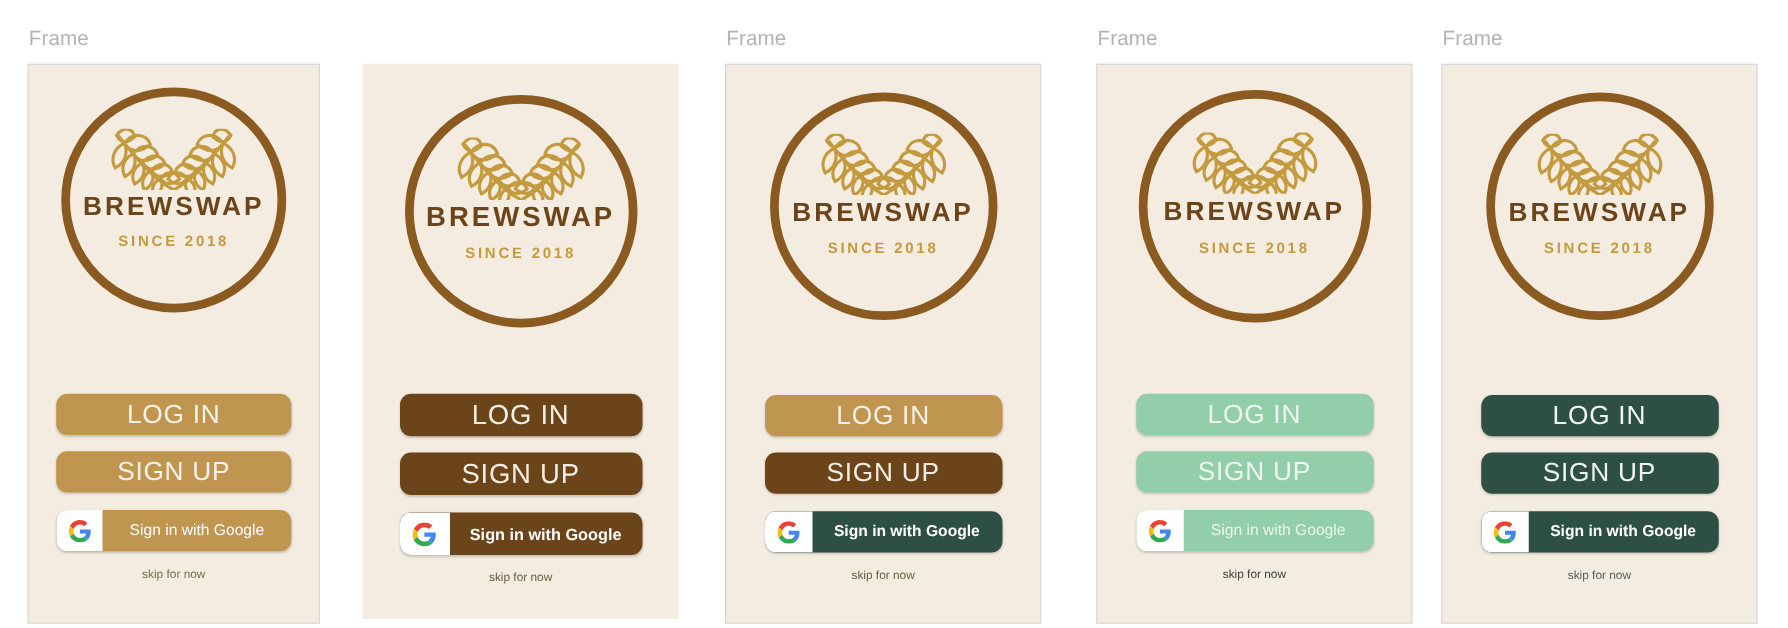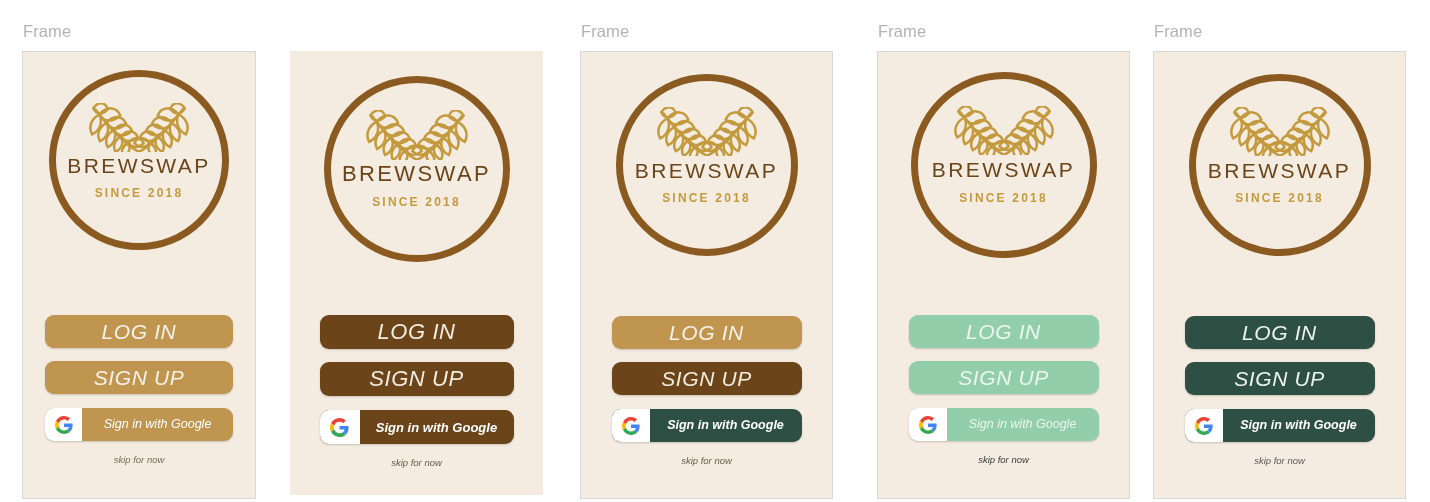--- a/index.html
+++ b/index.html
@@ -40,42 +40,41 @@
     border-radius: 50%;
     border-style: solid;
     display: flex;
     flex-direction: column;
     align-items: center;
     justify-content: flex-start;
   }
   .wheat { display: block; }
   .brand-name {
     font-family: "Liberation Sans", sans-serif;
-    font-weight: normal;
+    font-weight: bold;
     letter-spacing: 2.4px;
     line-height: 1;
     white-space: nowrap;
   }
   .brand-since {
     font-family: "Liberation Sans", sans-serif;
     font-weight: bold;
     letter-spacing: 2.2px;
     line-height: 1;
     white-space: nowrap;
   }
 
   
   .btn-stack {
     position: absolute;
     left: 50%;
     transform: translateX(-50%);
     display: flex;
     flex-direction: column;
     align-items: center;
-    font-style: italic;
   }
   .pill {
     border-radius: 9px;
     display: flex;
     align-items: center;
     justify-content: center;
     font-family: "Liberation Sans", sans-serif;
     line-height: 1;
     letter-spacing: 0.6px;
     box-shadow: 0 1px 2px rgba(0,0,0,0.18);

